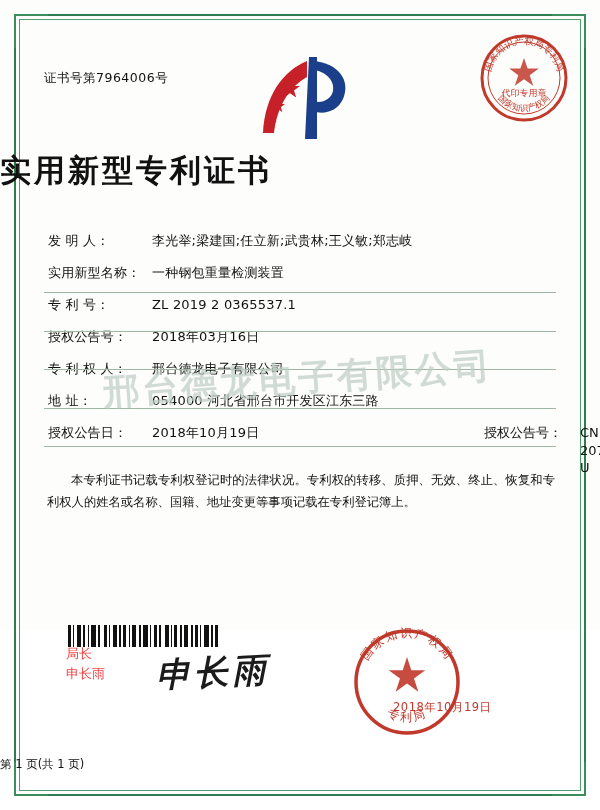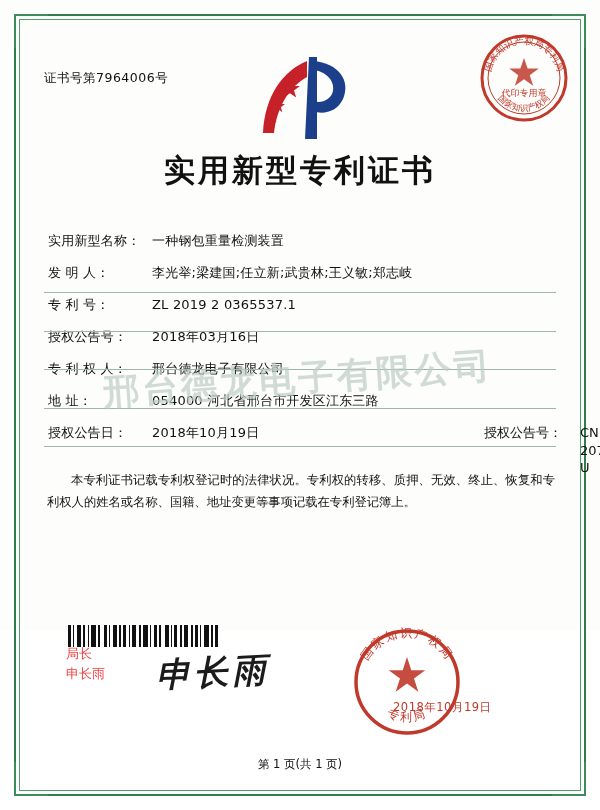--- a/index.html
+++ b/index.html
@@ -69,21 +69,21 @@
   .seal-top {
     position: absolute;
     left: 478px; top: 32px;
     width: 92px; height: 92px;
   }
 
   .doc-title {
     position: absolute;
     left: 0; top: 150px;
     width: 600px;
-    text-align: center;
+    text-align: left;
     font-size: 31px;
     font-weight: bold;
     letter-spacing: 3px;
     color: #111;
     font-family: "DejaVu Sans", "Liberation Sans", sans-serif;
   }
 
   .fields {
     position: absolute;
     left: 48px; top: 232px;
@@ -178,21 +178,21 @@
     font-size: 11.5px;
     color: #c0392b;
     letter-spacing: 0.5px;
     white-space: nowrap;
   }
 
   .page-footer {
     position: absolute;
     left: 0; top: 757px;
     width: 600px;
-    text-align: center;
+    text-align: left;
     font-size: 11.5px;
     color: #111;
   }
 
   
   .watermark {
     position: absolute;
     left: 18px; top: 355px;
     width: 560px;
     text-align: center;
@@ -245,26 +245,26 @@
         <textPath href="#arcBot" startOffset="50%" text-anchor="middle">国家知识产权局</textPath>
       </text>
       <text x="46" y="64" font-size="9" fill="#c0392b" text-anchor="middle" font-family="DejaVu Sans, sans-serif">代印专用章</text>
     </svg>
   </div>
 
   <div class="doc-title">实用新型专利证书</div>
 
   <div class="fields">
     <div class="field-row">
+      <div class="field-label">发 明 人：</div>
+      <div class="field-value">李光举;梁建国;任立新;武贵林;王义敏;郑志岐</div>
+    </div>
+    <div class="field-row">
       <div class="field-label">实用新型名称：</div>
       <div class="field-value">一种钢包重量检测装置</div>
-    </div>
-    <div class="field-row">
-      <div class="field-label">发 明 人：</div>
-      <div class="field-value">李光举;梁建国;任立新;武贵林;王义敏;郑志岐</div>
     </div>
     <div class="field-row">
       <div class="field-label">专 利 号：</div>
       <div class="field-value">ZL 2019 2 0365537.1</div>
     </div>
     <div class="field-row">
       <div class="field-label">授权公告号：</div>
       <div class="field-value">2018年03月16日</div>
     </div>
     <div class="field-row">

